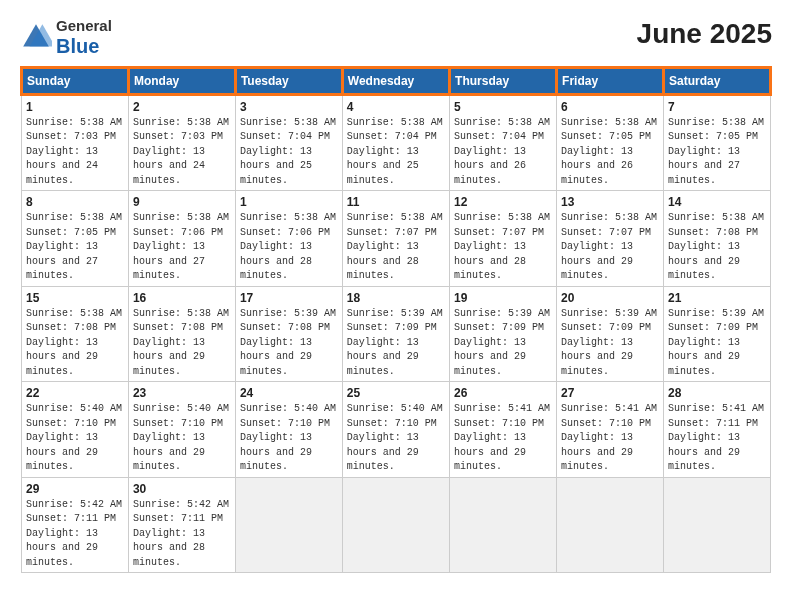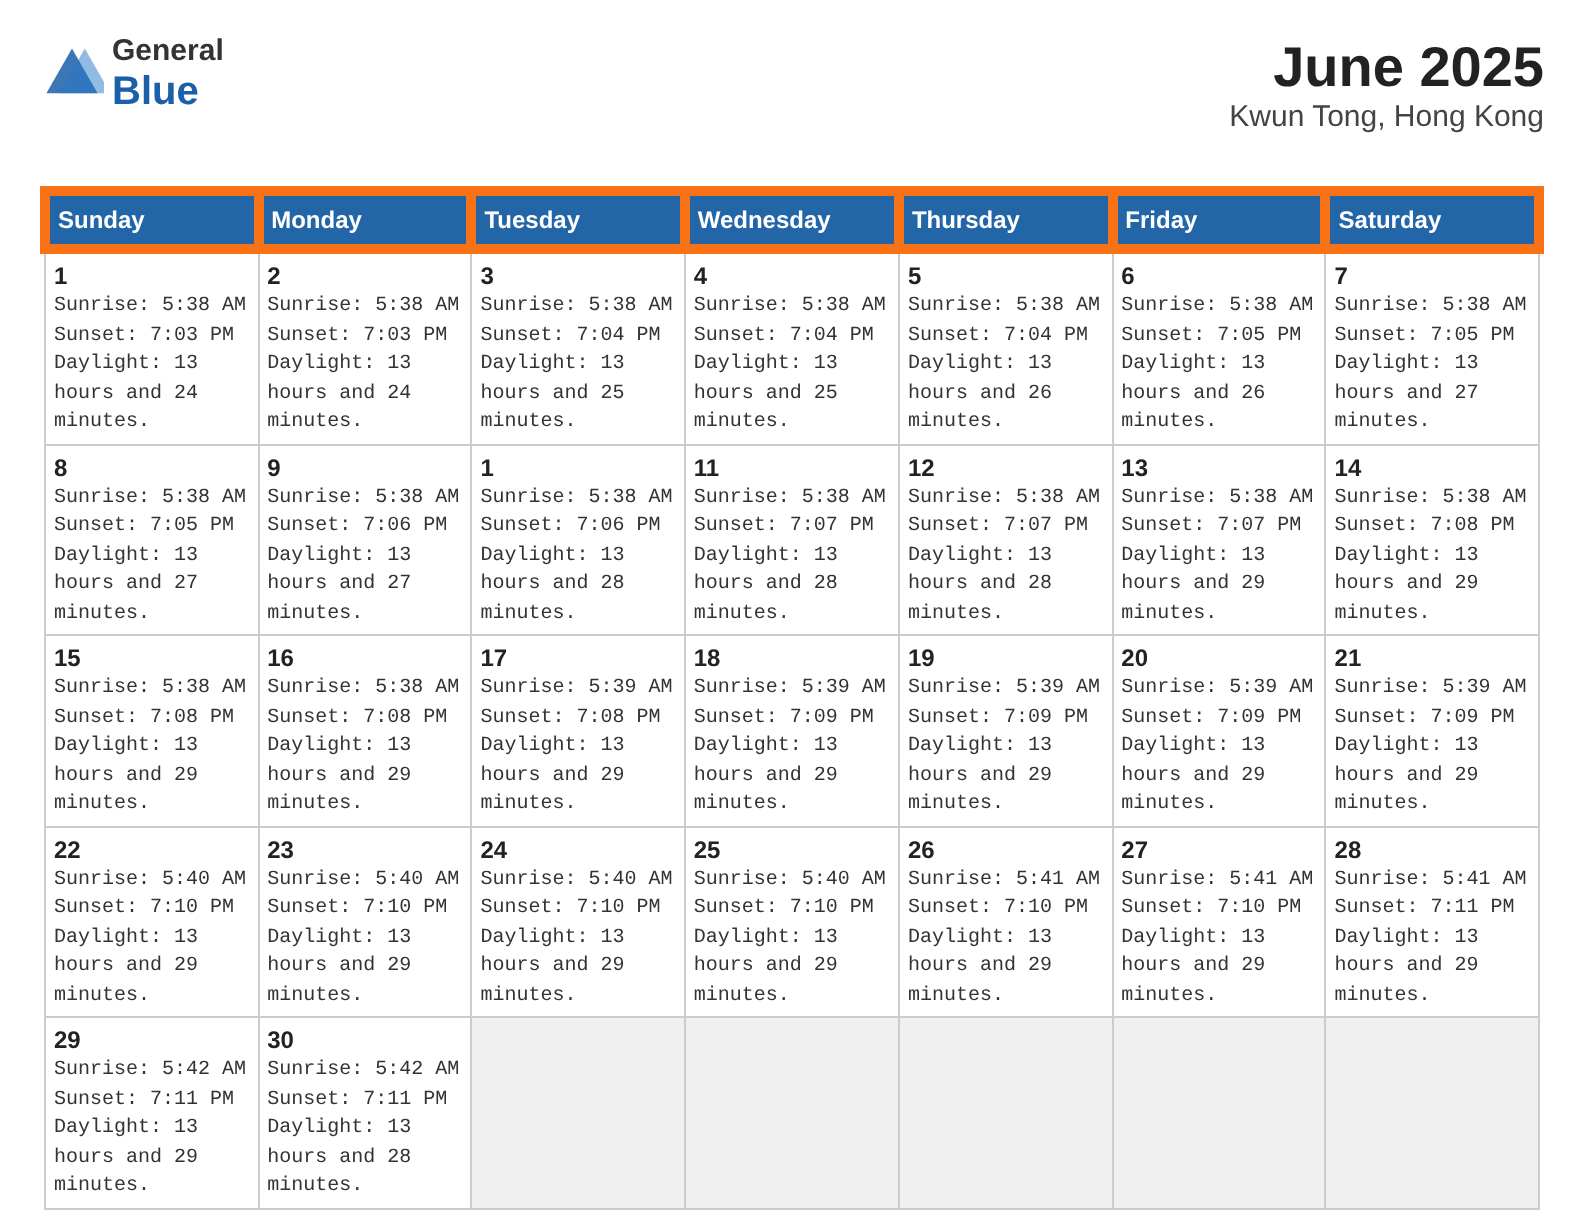--- a/index.html
+++ b/index.html
@@ -13,21 +13,21 @@
     .page {
       width: 792px;
       height: 612px;
       padding: 18px 20px 10px 20px;
       background: #fff;
     }
     .header {
       display: flex;
       justify-content: space-between;
       align-items: flex-start;
-      margin-bottom: 26px;
+      margin-bottom: 9px;
     }
     .logo {
       display: flex;
       align-items: center;
     }
     .logo-text {
       display: flex;
       flex-direction: column;
       line-height: 1.1;
     }
@@ -64,21 +64,21 @@
       border-collapse: collapse;
       font-size: 10.5px;
     }
     .calendar thead tr th {
       background: #2366a8;
       color: #fff;
       padding: 5px 4px;
       text-align: left;
       font-size: 12px;
       font-weight: bold;
-      border: 5px solid #f97316;
+      border: 3px solid #f97316;
     }
     .calendar tbody tr td {
       border: 1px solid #ccc;
       vertical-align: top;
       padding: 4px 4px 3px 4px;
       width: 108px;
       min-height: 72px;
       background: #fff;
     }
     .calendar tbody tr td.empty {
@@ -108,21 +108,20 @@
         <polygon points="20,4 36,32 4,32" fill="#1a5fa8" opacity="0.85"></polygon>
         <polygon points="28,4 44,32 12,32" fill="#2577c8" opacity="0.5"></polygon>
       </svg>
       <div class="logo-text">
         <span class="logo-general">General</span>
         <span class="logo-blue">Blue</span>
       </div>
     </div>
     <div class="title-block">
       <h1>June 2025</h1>
-      <h2>Kwun Tong, Hong Kong</h2>
     </div>
   </div>
 
   <table class="calendar">
     <thead>
       <tr>
         <th>Sunday</th>
         <th>Monday</th>
         <th>Tuesday</th>
         <th>Wednesday</th>

